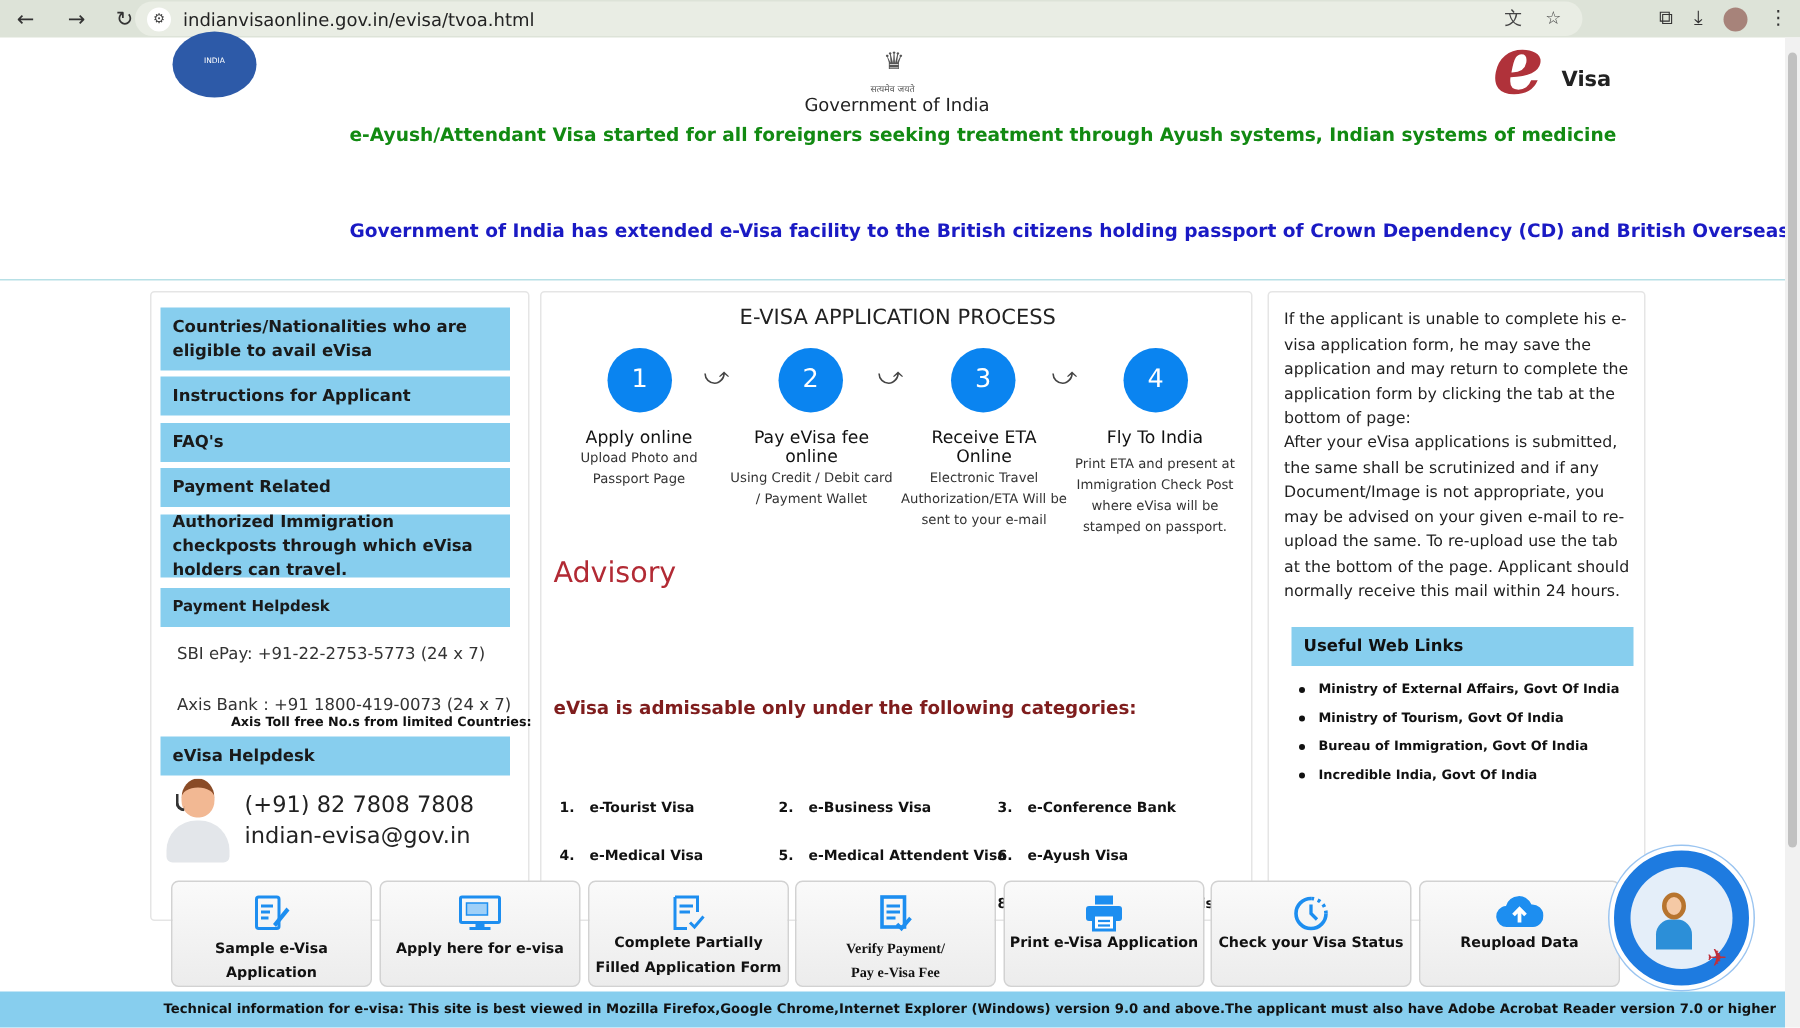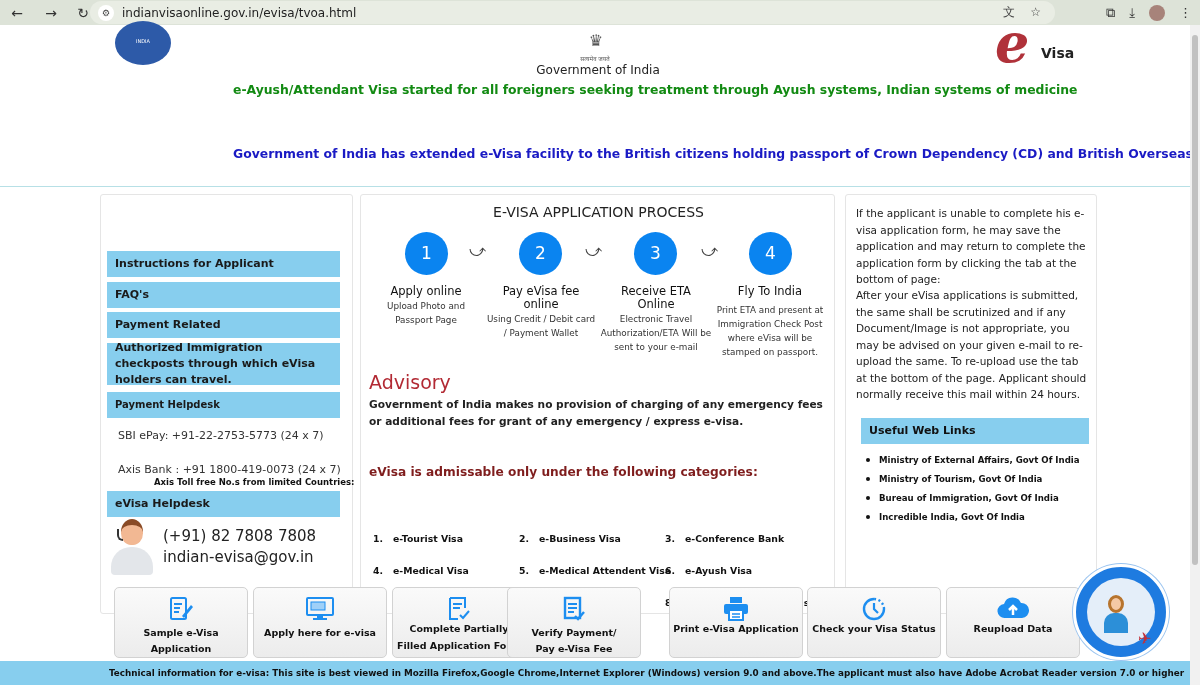--- a/index.html
+++ b/index.html
@@ -105,20 +105,23 @@
   <div class="gov-title">Government of India</div>
   <div class="evisa-logo">
     <span class="e">e</span>
     <span class="v">Visa</span>
   </div>
   <div class="notice-green">e-Ayush/Attendant Visa started for all foreigners seeking treatment through Ayush systems, Indian systems of medicine</div>
   <div class="notice-blue">Government of India has extended e-Visa facility to the British citizens holding passport of Crown Dependency (CD) and British Overseas Territories (BOT).</div>
   <div class="hr"></div>
 
   <div class="left-panel">
+    <div class="side-item" style="top:10px;height:42px;">
+        <span>Countries/Nationalities who are eligible to avail eVisa</span>
+      </div>
     <div class="side-item" style="top:56px;height:26px;">
         <span>Instructions for Applicant</span>
       </div>
     <div class="side-item" style="top:87px;height:26px;">
         <span>FAQ's</span>
       </div>
     <div class="side-item" style="top:117px;height:26px;">
         <span>Payment Related</span>
       </div>
     <div class="side-item" style="top:197px;height:26px;font-size:10px;">
@@ -157,21 +160,20 @@
     <div class="step-desc" style="left:9px;top:104px;">Upload Photo and Passport Page</div>
     <div class="step-title" style="left:124px;width:112px;">Pay eVisa fee online</div>
     <div class="step-desc" style="left:124px;top:117px;width:112px;">Using Credit / Debit card / Payment Wallet</div>
     <div class="step-title" style="left:240px;">Receive ETA Online</div>
     <div class="step-desc" style="left:239px;top:117px;">Electronic Travel Authorization/ETA Will be sent to your e-mail</div>
     <div class="step-title" style="left:354px;">Fly To India</div>
     <div class="step-desc" style="left:353px;top:108px;">Print ETA and present at Immigration Check Post where eVisa will be stamped on passport.</div>
 
     <div class="advisory-h">Advisory</div>
     <div class="advisory-text">
-      <div>Government of India makes no provision of charging of any emergency fees or additional fees for grant of any emergency / express e-visa.</div>
     </div>
     <div class="cat-head">eVisa is admissable only under the following categories:</div>
 
     <div class="cat" style="left:12px;top:338px;"><span class="n">1.</span><span>e-Tourist Visa</span></div>
     <div class="cat" style="left:158px;top:338px;"><span class="n">2.</span><span>e-Business Visa</span></div>
     <div class="cat" style="left:304px;top:338px;"><span class="n">3.</span><span>e-Conference Bank</span></div>
     <div class="cat" style="left:12px;top:370px;"><span class="n">4.</span><span>e-Medical Visa</span></div>
     <div class="cat" style="left:158px;top:370px;"><span class="n">5.</span><span>e-Medical Attendent Visa</span></div>
     <div class="cat" style="left:304px;top:370px;"><span class="n">6.</span><span>e-Ayush Visa</span></div>
     <div class="cat" style="left:12px;top:402px;"><span class="n">7.</span><span>e-Ayush Attendent Visa</span></div>
@@ -227,21 +229,21 @@
       <svg class="ico" width="24" height="26" viewBox="0 0 24 26">
           <path d="M3 2 H18 V12" fill="none" stroke="#1d8ef0" stroke-width="2"></path>
           <path d="M3 2 V23 H11" fill="none" stroke="#1d8ef0" stroke-width="2"></path>
           <line x1="6" y1="8" x2="15" y2="8" stroke="#1d8ef0" stroke-width="2"></line>
           <line x1="6" y1="12" x2="13" y2="12" stroke="#1d8ef0" stroke-width="2"></line>
           <path d="M13 19 L16 22 L22 15" fill="none" stroke="#1d8ef0" stroke-width="2"></path>
         </svg>
       <div class="lbl" style="top:33px;">Complete Partially</div>
       <div class="lbl" style="top:50px;">Filled Application Form</div>
     </div>
-    <div class="btn" style="left:393px;">
+    <div class="btn" style="left:416px;font-family:Liberation Serif, serif;">
       <svg class="ico" width="24" height="26" viewBox="0 0 24 26">
           <rect x="3" y="2" width="15" height="20" fill="none" stroke="#1d8ef0" stroke-width="2.4"></rect>
           <line x1="6" y1="8" x2="15" y2="8" stroke="#1d8ef0" stroke-width="2"></line>
           <line x1="6" y1="12" x2="15" y2="12" stroke="#1d8ef0" stroke-width="2"></line>
           <line x1="6" y1="16" x2="12" y2="16" stroke="#1d8ef0" stroke-width="2"></line>
           <path d="M13 20 L16 23 L22 16" fill="none" stroke="#1d8ef0" stroke-width="2.4"></path>
         </svg>
       <div class="lbl" style="top:37px;">Verify Payment/</div>
       <div class="lbl" style="top:53px;">Pay e-Visa Fee</div>
     </div>

